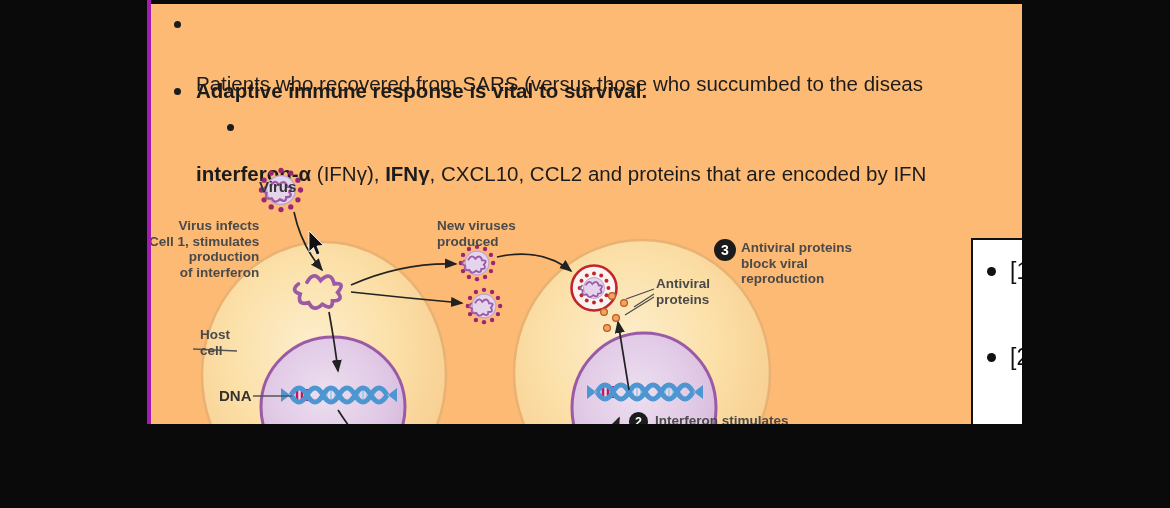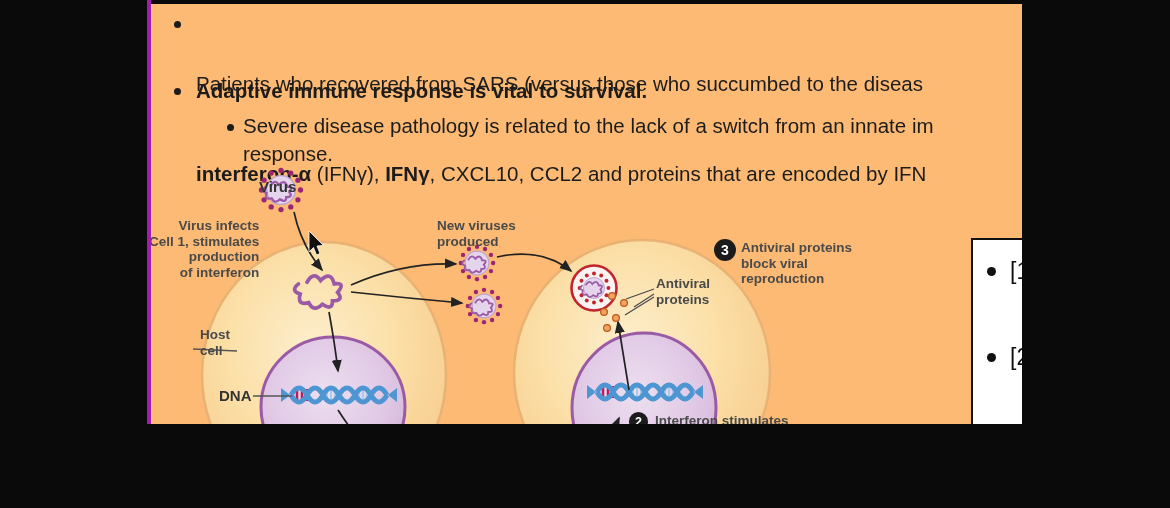--- a/index.html
+++ b/index.html
@@ -42,22 +42,20 @@
     <span class="dot" style="left:23px;top:21px;"></span>
     <div class="btext b1">
       <div>Patients who recovered from SARS (versus those who succumbed to the diseas</div>
       <div><span class="bold">interferon-α</span><span> (IFNγ), </span><span class="bold">IFNγ</span><span>, CXCL10, CCL2 and proteins that are encoded by IFN</span></div>
     </div>
 
     <span class="dot" style="left:23px;top:88px;"></span>
     <div class="btext b2">Adaptive immune response is vital to survival.</div>
 
     <span class="dot" style="left:76px;top:124px;"></span>
-    <div class="btext b3">Severe disease pathology is related to the lack of a switch from an innate im
-response.</div>
 
     <svg width="875" height="508" viewBox="0 0 875 508" style="position:absolute;left:0;top:0;">
       <defs>
         <radialGradient id="cellG" cx="45%" cy="40%" r="65%">
           <stop offset="0%" stop-color="#FDEECD"></stop>
             <stop offset="55%" stop-color="#FBDFA6"></stop>
           <stop offset="88%" stop-color="#F8D094"></stop>
             <stop offset="100%" stop-color="#F2BF7D"></stop>
         </radialGradient>
         <radialGradient id="nucG" cx="45%" cy="40%" r="65%">

